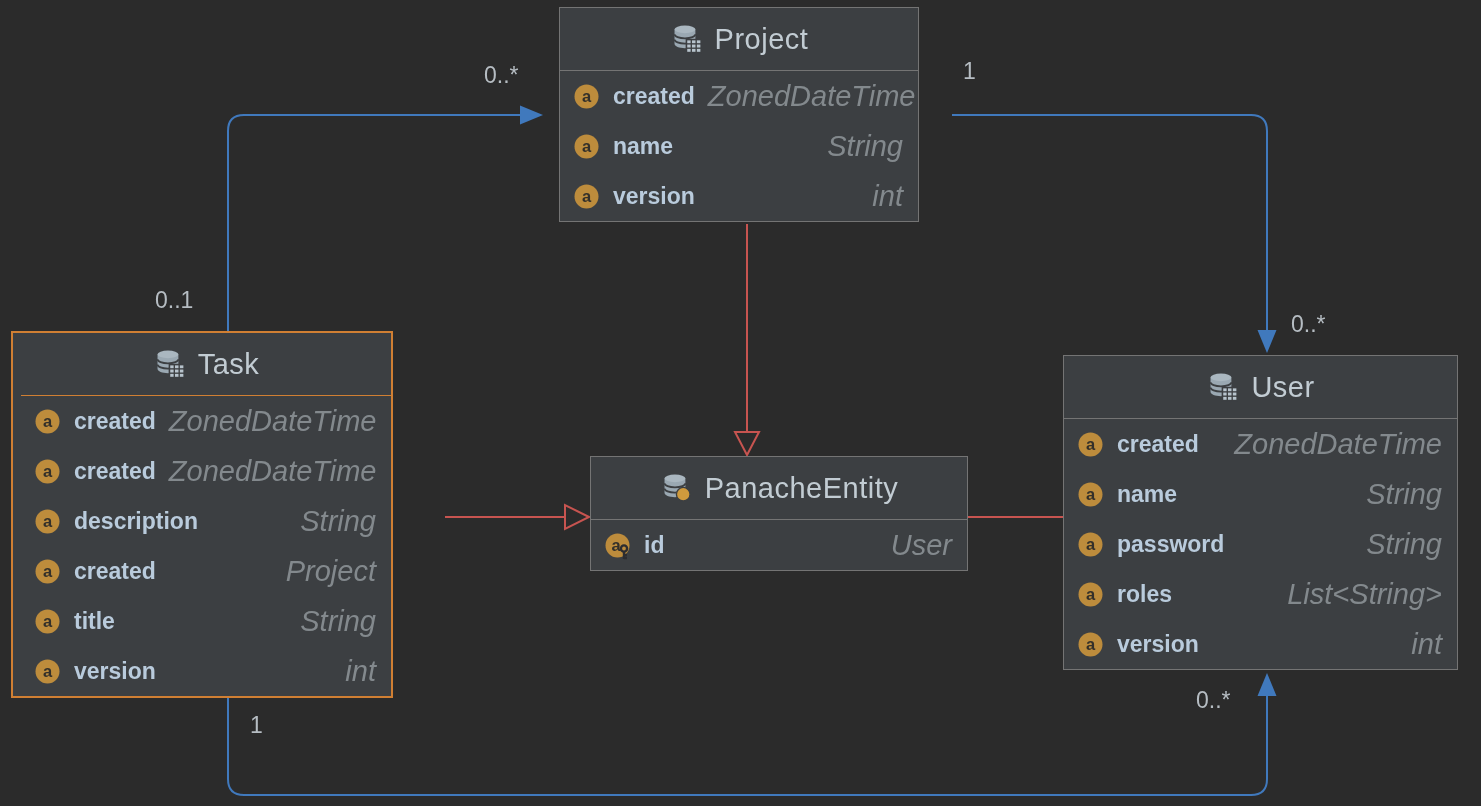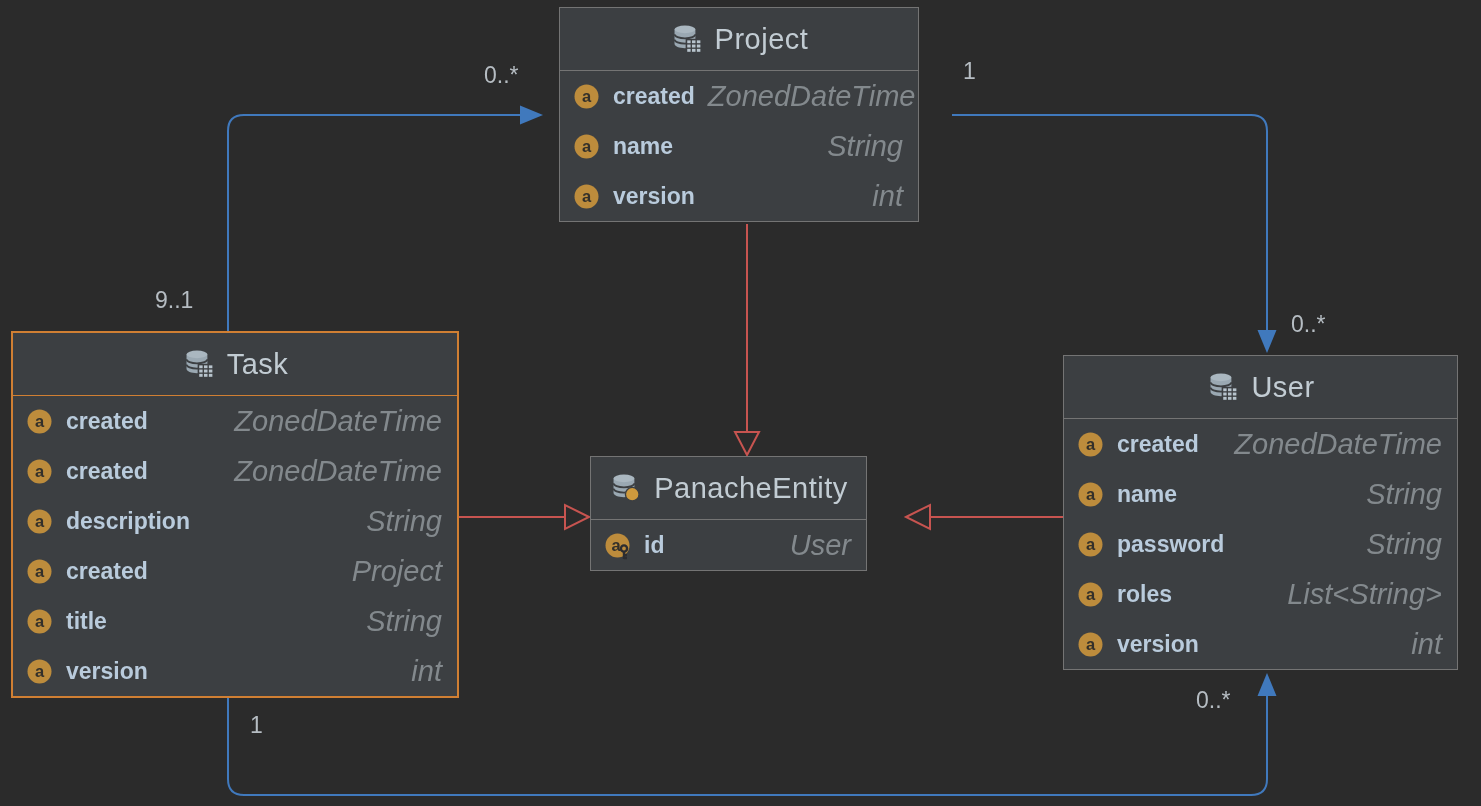--- a/index.html
+++ b/index.html
@@ -35,23 +35,23 @@
   .row{height:50px;display:flex;align-items:center;gap:13px;padding:0 15px 0 13px;}
   .ficon{width:27px;height:27px;flex:0 0 auto;display:inline-flex;position:relative;}
   .ficon svg{width:27px;height:27px;overflow:visible;}
   .fname{font-size:23px;font-weight:bold;color:var(--fname);white-space:nowrap;}
   .ftype{margin-left:auto;font-size:29px;font-style:italic;color:var(--ftype);white-space:nowrap;}
 
   .mult{position:absolute;font-size:23px;color:var(--mult);}
 
   
   #entity-project{left:559px;top:7px;width:360px;}
-  #entity-task{left:11px;top:331px;width:448px;}
+  #entity-task{left:11px;top:331px;width:382px;padding-left:8px;}
   #entity-user{left:1063px;top:355px;width:395px;}
-  #entity-panache{left:590px;top:456px;width:277px;}
+  #entity-panache{left:590px;top:456px;width:378px;}
 
   
   #m-tp-to{left:484px;top:62px;}
   #m-tp-from{left:155px;top:287px;}
   #m-pu-from{left:963px;top:58px;}
   #m-pu-to{left:1291px;top:311px;}
   #m-tu-from{left:250px;top:712px;}
   #m-tu-to{left:1196px;top:687px;}
 </style>
 </head>
@@ -84,21 +84,21 @@
     <polygon class="inher" points="589,517 565,505 565,529"></polygon>
   </g>
 
   <g>
     <path class="inher" d="M1063 517 L930 517"></path>
     <polygon class="inher" points="906,517 930,505 930,529"></polygon>
   </g>
 </svg>
 
 <span class="mult" id="m-tp-to">0..*</span>
-<span class="mult" id="m-tp-from">9..1</span>
+<span class="mult" id="m-tp-from">0..1</span>
 <span class="mult" id="m-pu-from">1</span>
 <span class="mult" id="m-pu-to">0..*</span>
 <span class="mult" id="m-tu-from">1</span>
 <span class="mult" id="m-tu-to">0..*</span>
 
 <div class="entity" id="entity-project">
   <div class="header">
     <span class="hdr-icon">
   <svg viewBox="0 0 30 30" xmlns="http://www.w3.org/2000/svg">
     <g>

